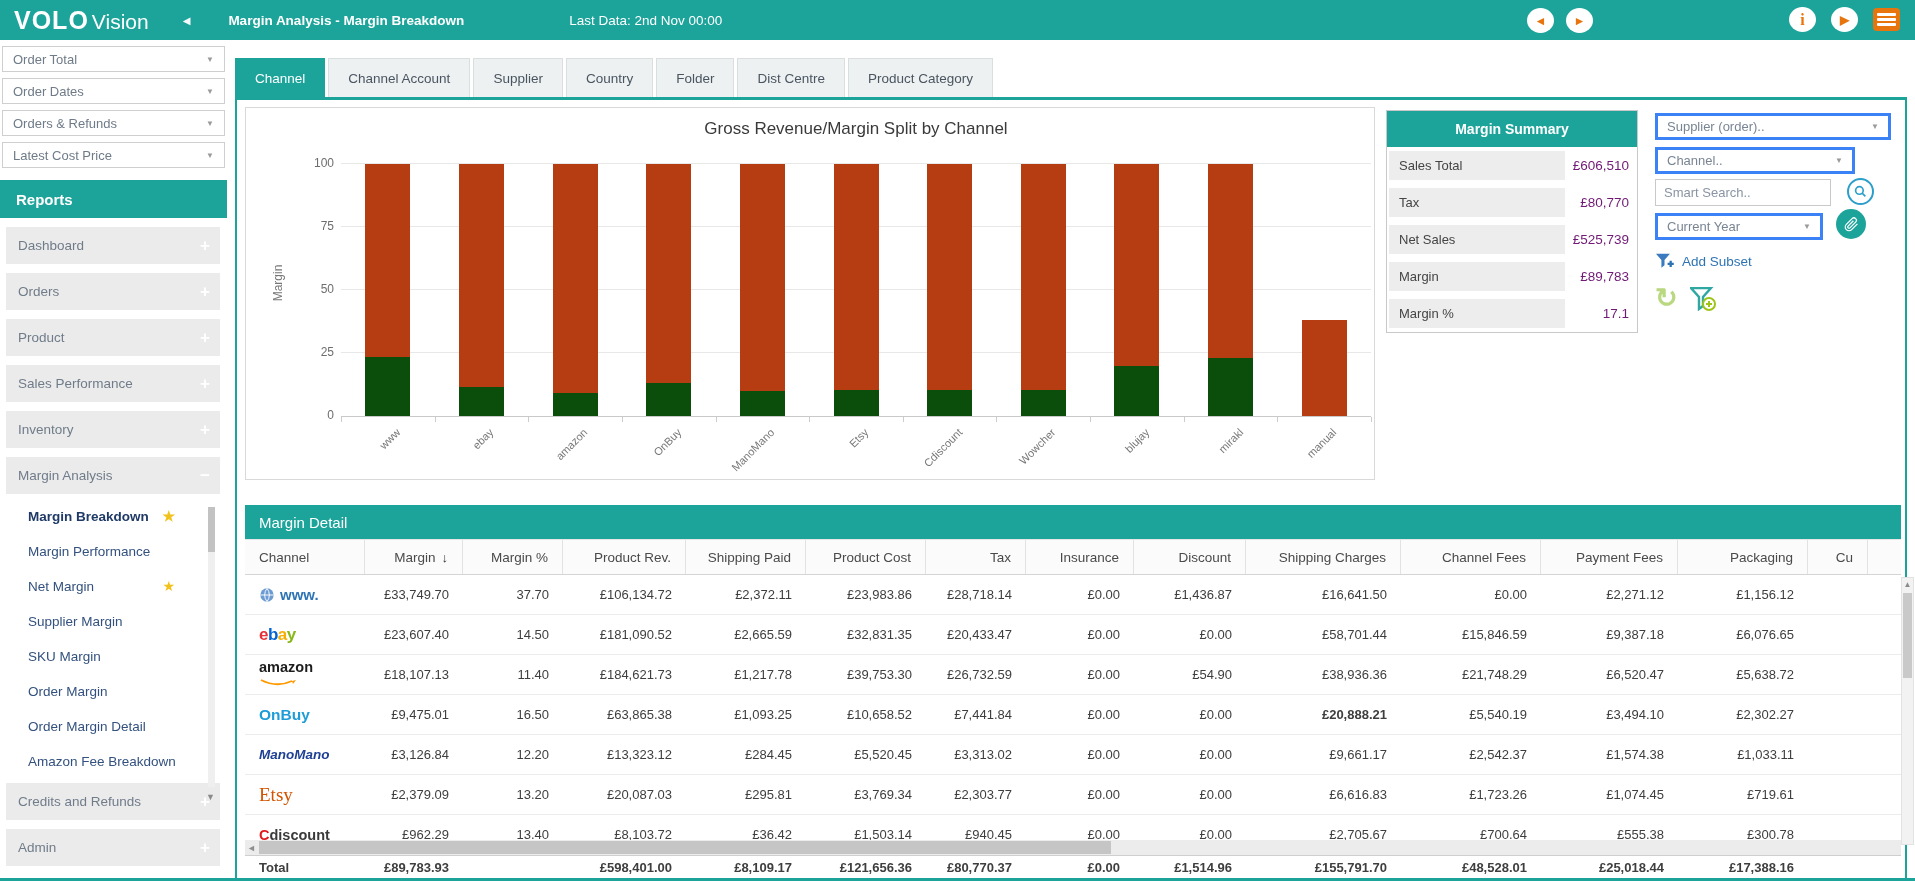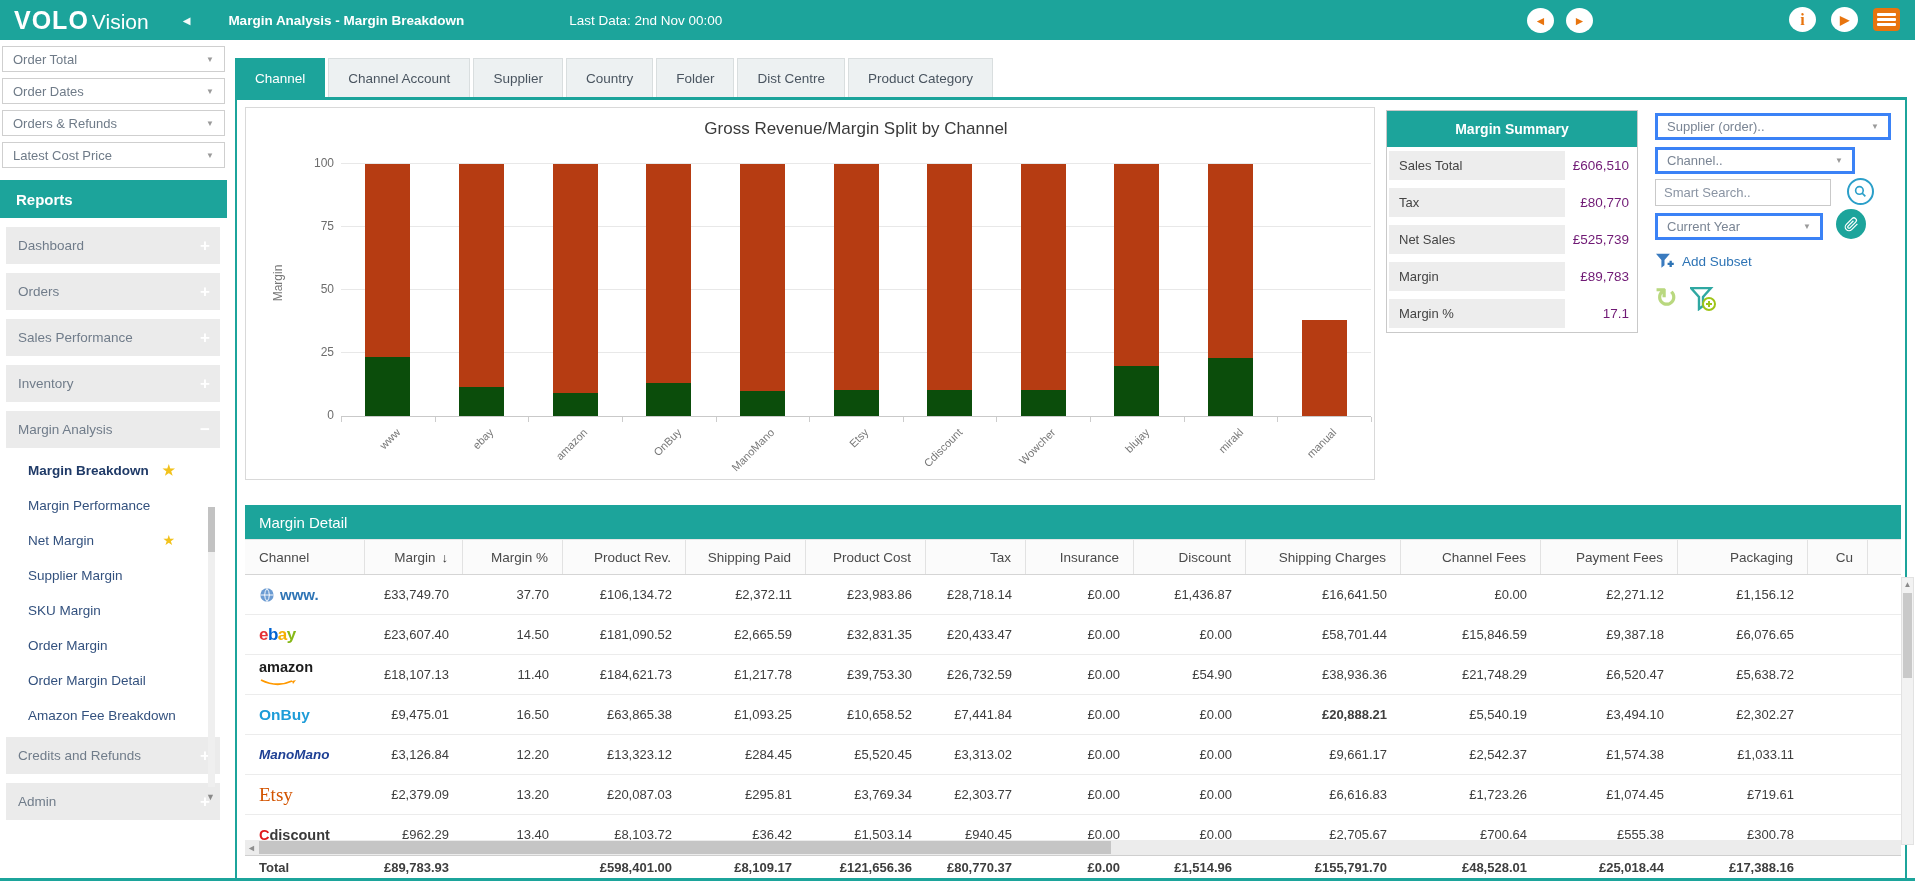--- a/index.html
+++ b/index.html
@@ -170,20 +170,24 @@
       </div>
     </div>
   <div class="sb-reports">Reports</div>
   <div id="sb-sections">
       <div class="sb-acc">
         <span>Dashboard</span>
         <span class="plus">+</span>
       </div>
       <div class="sb-acc">
         <span>Orders</span>
+        <span class="plus">+</span>
+      </div>
+      <div class="sb-acc">
+        <span>Product</span>
         <span class="plus">+</span>
       </div>
       <div class="sb-acc">
         <span>Sales Performance</span>
         <span class="plus">+</span>
       </div>
       <div class="sb-acc">
         <span>Inventory</span>
         <span class="plus">+</span>
       </div>

